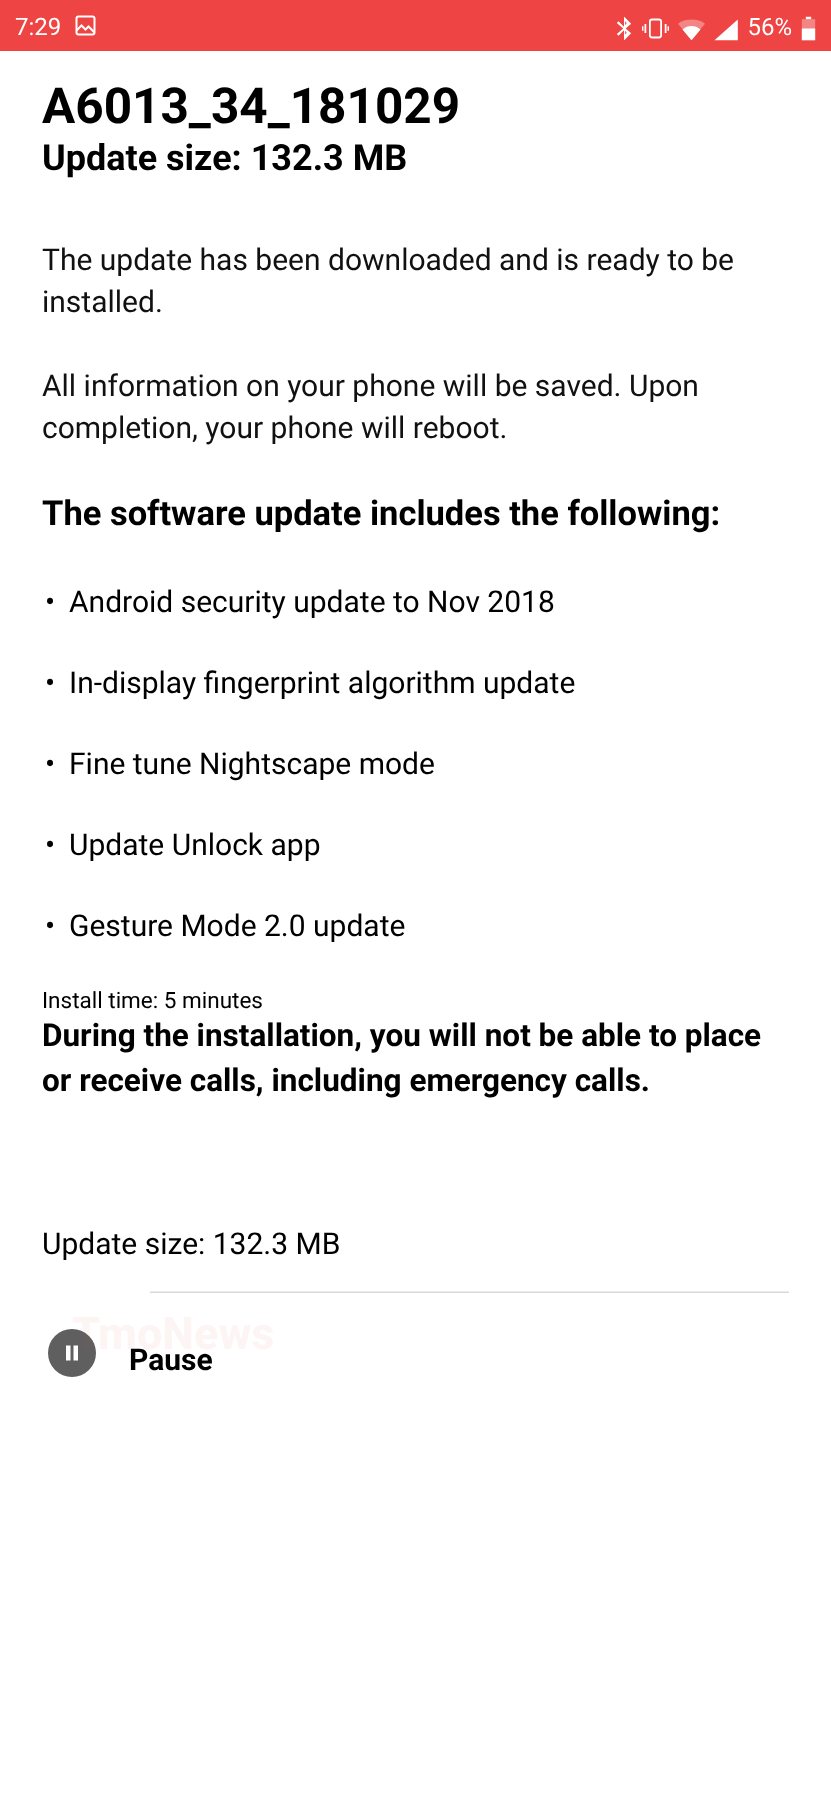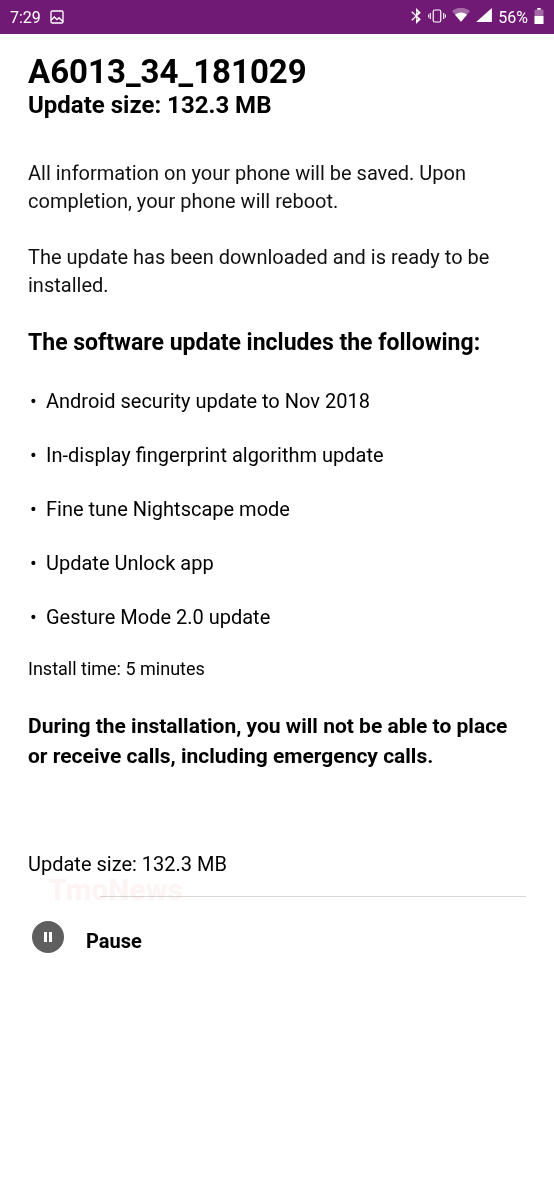--- a/index.html
+++ b/index.html
@@ -5,37 +5,37 @@
   * { margin: 0; padding: 0; box-sizing: border-box; }
   body {
     width: 554px;
     height: 1200px;
     font-family: -apple-system, BlinkMacSystemFont, "Segoe UI", Roboto, sans-serif;
     background: #ffffff;
     color: #000000;
     overflow: hidden;
   }
   .status-bar {
-    background: #701a75;
+    background: #ef4444;
     color: #ffffff;
     height: 34px;
     display: flex;
     align-items: center;
     justify-content: space-between;
     padding: 0 10px;
     font-size: 16px;
   }
   .status-left {
     display: flex;
     align-items: center;
     gap: 8px;
   }
   .status-right {
     display: flex;
-    align-items: flex-start;
+    align-items: flex-end;
     gap: 6px;
   }
   .status-icon {
     display: inline-flex;
     align-items: center;
   }
   .content {
     padding: 18px 28px 0 28px;
   }
   .version-title {
@@ -70,22 +70,21 @@
     margin-bottom: 28px;
     padding-left: 18px;
     position: relative;
   }
   .bullet-list li::before {
     content: "•";
     position: absolute;
     left: 2px;
   }
   .install-time {
-    font-size: 18px;
-    margin-bottom: 32px;
+    font-size: 15px;
   }
   .warning {
     font-size: 21px;
     font-weight: 700;
     line-height: 1.45;
     margin-bottom: 80px;
   }
   .footer-size {
     font-size: 20px;
     margin-bottom: 20px;
@@ -172,23 +171,23 @@
       </svg>
     </span>
   </div>
 </div>
 
 <div class="content">
   <h1 class="version-title">A6013_34_181029</h1>
 
   <h2 class="size-heading">Update size: 132.3 MB</h2>
 
+  <p class="paragraph">The update has been downloaded and is ready to be installed.</p>
+
   <p class="paragraph">All information on your phone will be saved. Upon completion, your phone will reboot.</p>
-
-  <p class="paragraph">The update has been downloaded and is ready to be installed.</p>
 
   <h2 class="section-heading">The software update includes the following:</h2>
 
   <ul class="bullet-list">
     <li>Android security update to Nov 2018</li>
     <li>In-display fingerprint algorithm update</li>
     <li>Fine tune Nightscape mode</li>
     <li>Update Unlock app</li>
     <li>Gesture Mode 2.0 update</li>
   </ul>

